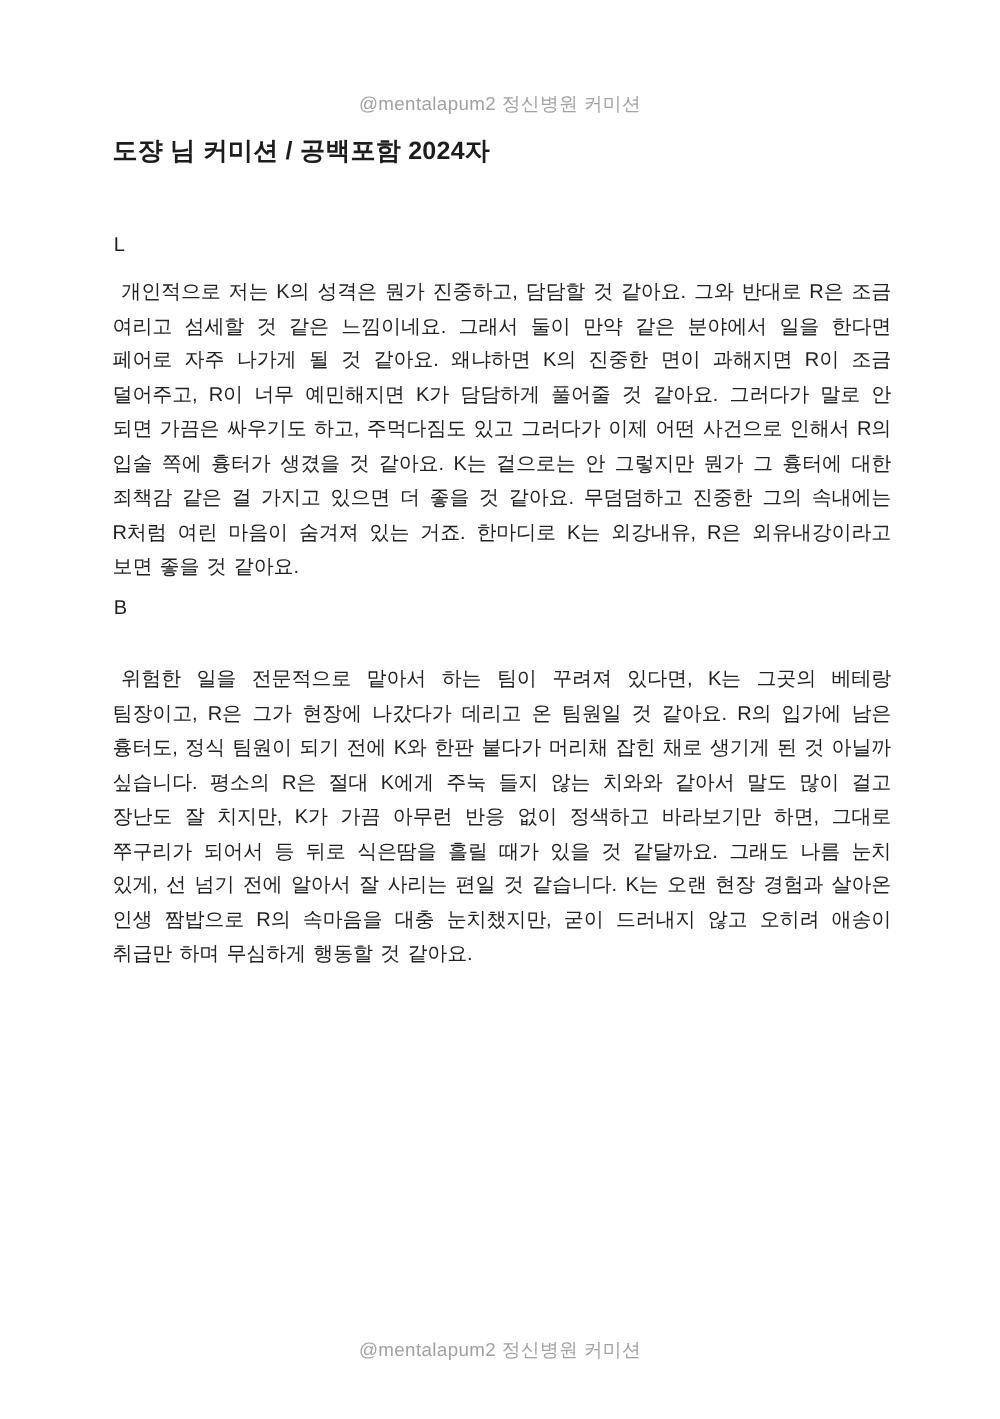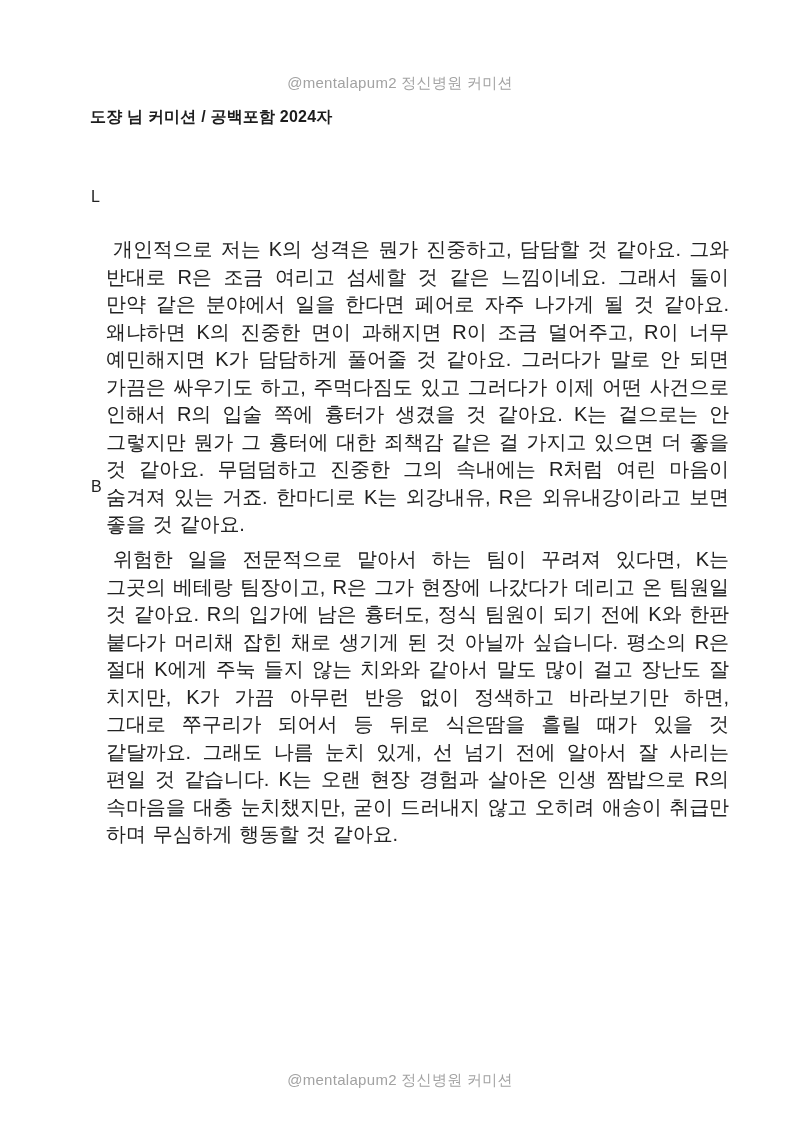--- a/index.html
+++ b/index.html
@@ -23,48 +23,48 @@
     font-size: 15px;
     letter-spacing: 0.3px;
     color: #a2a2a2;
   }
   .watermark.top    { top: 74px; }
   .watermark.bottom { top: 1071px; }
   .doc-title {
     position: absolute;
     left: 90px;
     top: 107px;
-    font-size: 16px;
+    font-size: 20px;
     font-weight: 600;
     letter-spacing: 0.2px;
     color: #1c1c1c;
   }
   .section-heading {
     position: absolute;
     left: 91px;
     font-size: 16px;
     font-weight: 400;
     color: #222222;
   }
   .heading-l { top: 188px; }
   .heading-b { top: 478px; }
   .body-para {
     position: absolute;
     left: 90px;
     width: 623px;
-    font-size: 20px;
+    font-size: 16px;
     line-height: 27.5px;
     text-align: justify;
     text-indent: 7px;
     letter-spacing: -0.1px;
     word-spacing: 1.5px;
     color: #222222;
     word-break: keep-all;
     overflow-wrap: break-word;
-    margin: 16px;
+    margin: 0;
   }
   .para-l { top: 220px; }
   .para-b { top: 530px; }
 </style>
 </head>
 <body>
 
 <div class="page">
 
   <div class="watermark top">@mentalapum2 정신병원 커미션</div>

